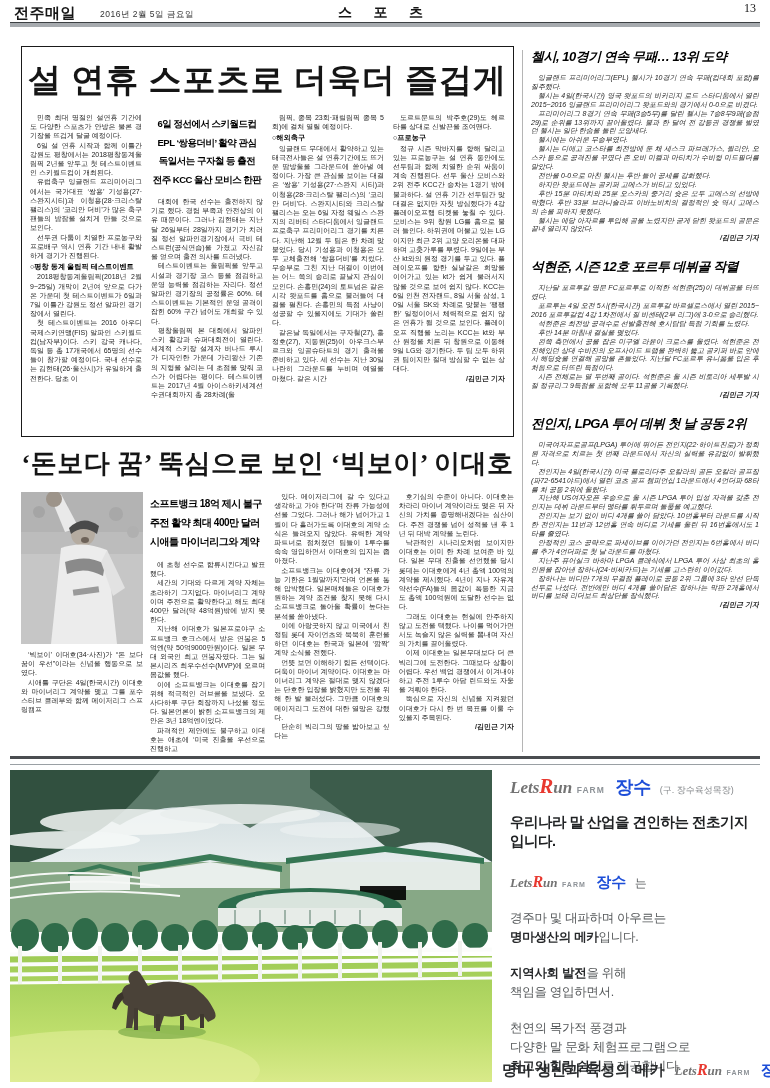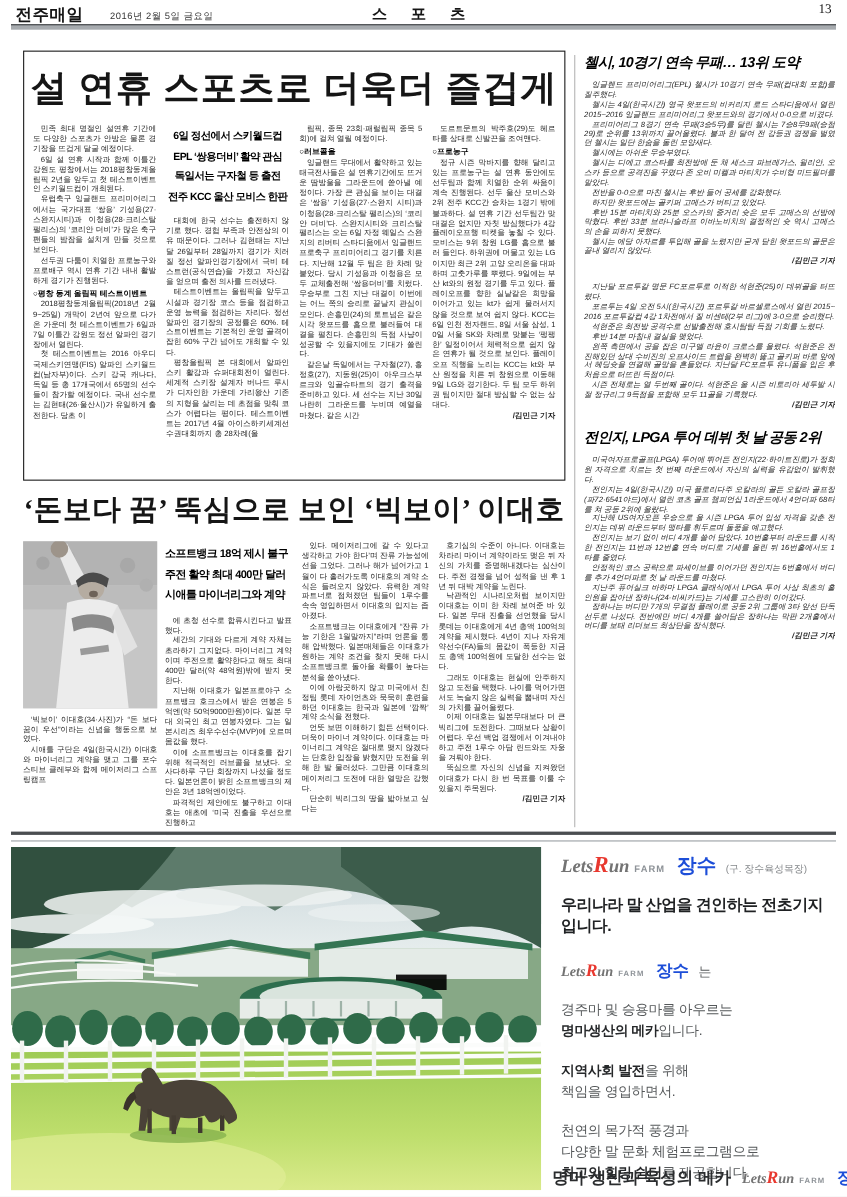--- a/index.html
+++ b/index.html
@@ -96,21 +96,21 @@
 독일서는 구자철 등 출전
 전주 KCC 울산 모비스 한판</div>
         <div>
             <div class="blk-p">대회에 한국 선수는 출전하지 않기로 했다. 경험 부족과 안전상의 이유 때문이다. 그러나 김현태는 지난달 26일부터 28일까지 경기가 치러질 정선 알파인경기장에서 극비 테스트런(공식연습)을 가졌고 자신감을 얻으며 출전 의사를 드러냈다.</div>
             <div class="blk-p">테스트이벤트는 올림픽을 앞두고 시설과 경기장 코스 등을 점검하고 운영 능력을 점검하는 자리다. 정선 알파인 경기장의 공정률은 60%. 테스트이벤트는 기본적인 운영 골격이 잡힌 60% 구간 넘어도 개최할 수 있다.</div>
             <div class="blk-p">평창올림픽 본 대회에서 알파인 스키 활강과 슈퍼대회전이 열린다. 세계적 스키장 설계자 버나드 루시가 디자인한 가운데 가리왕산 기존의 지형을 살리는 데 초점을 맞춰 코스가 어렵다는 평이다. 테스트이벤트는 2017년 4월 아이스하키세계선수권대회까지 총 28차례(올</div>
           </div>
       </div>
       <div class="mcol">
           <div class="blk-p">림픽, 종목 23회·패럴림픽 종목 5회)에 걸쳐 열릴 예정이다.</div>
-          <div class="blk-h">○러브콜을</div>
+          <div class="blk-h">○해외축구</div>
           <div class="blk-p">잉글랜드 무대에서 활약하고 있는 태극전사들은 설 연휴기간에도 뜨거운 땀방울을 그라운드에 쏟아낼 예정이다. 가장 큰 관심을 보이는 대결은 ‘쌍용’ 기성용(27·스완지 시티)과 이청용(28·크리스탈 팰리스)의 ‘코리안 더비’다. 스완지시티와 크리스탈 팰리스는 오는 6일 자정 웨일스 스완지의 리버티 스타디움에서 잉글랜드 프로축구 프리미어리그 경기를 치른다. 지난해 12월 두 팀은 한 차례 맞붙었다. 당시 기성용과 이청용은 모두 교체출전해 ‘쌍용더비’를 치렀다. 무승부로 그친 지난 대결이 이번에는 어느 쪽의 승리로 끝날지 관심이 모인다. 손흥민(24)의 토트넘은 같은 시각 왓포드를 홈으로 불러들여 대결을 펼친다. 손흥민의 득점 사냥이 성공할 수 있을지에도 기대가 쏠린다.</div>
           <div class="blk-p">같은날 독일에서는 구자철(27), 홍정호(27), 지동원(25)이 아우크스부르크와 잉골슈타트의 경기 출격을 준비하고 있다. 세 선수는 지난 30일 나란히 그라운드를 누비며 예열을 마쳤다. 같은 시간</div>
         </div>
       <div class="mcol">
           <div class="blk-p">도르트문트의 박주호(29)도 헤르타를 상대로 신발끈을 조여맨다.</div>
           <div class="blk-h">○프로농구</div>
           <div class="blk-p">정규 시즌 막바지를 향해 달리고 있는 프로농구는 설 연휴 동안에도 선두팀과 함께 치열한 순위 싸움이 계속 진행된다. 선두 울산 모비스와 2위 전주 KCC간 승차는 1경기 밖에 불과하다. 설 연휴 기간 선두팀간 맞대결은 없지만 자칫 방심했다가 4강 플레이오프행 티켓을 놓칠 수 있다. 모비스는 9위 창원 LG를 홈으로 불러 들인다. 하위권에 머물고 있는 LG이지만 최근 2위 고양 오리온을 대파하며 고춧가루를 뿌렸다. 9일에는 부산 kt와의 원정 경기를 두고 있다. 플레이오프를 향한 실낱같은 희망을 이어가고 있는 kt가 쉽게 물러서지 않을 것으로 보여 쉽지 않다. KCC는 6일 인천 전자랜드, 8일 서울 삼성, 10일 서울 SK와 차례로 맞붙는 ‘팽팽한’ 일정이어서 체력적으로 쉽지 않은 연휴가 될 것으로 보인다. 플레이오프 직행을 노리는 KCC는 kt와 부산 원정을 치른 뒤 창원으로 이동해 9일 LG와 경기한다. 두 팀 모두 하위권 팀이지만 절대 방심할 수 없는 상대다.</div>
           <div class="blk-by">/김민근 기자</div>
         </div>
     </div>
@@ -128,20 +128,21 @@
           <div class="blk-p">첼시에는 아쉬운 무승부였다.</div>
           <div class="blk-p">첼시는 디에고 코스타를 최전방에 둔 채 세스크 파브레가스, 윌리안, 오스카 등으로 공격진을 꾸몄다 존 오비 미켈과 마티치가 수비형 미드필더를 맡았다.</div>
           <div class="blk-p">전반을 0-0으로 마친 첼시는 후반 들어 공세를 강화했다.</div>
           <div class="blk-p">하지만 왓포드에는 골키퍼 고메스가 버티고 있었다.</div>
           <div class="blk-p">후반 15분 마티치와 25분 오스카의 중거리 슛은 모두 고메스의 선방에 막혔다. 후반 33분 브라니슬라프 이바노비치의 결정적인 슛 역시 고메스의 손을 피하지 못했다.</div>
           <div class="blk-p">첼시는 에당 아자르를 투입해 골을 노렸지만 굳게 닫힌 왓포드의 골문은 끝내 열리지 않았다.</div>
           <div class="blk-by">/김민근 기자</div>
         </div>
     </div>
     <div class="r-art">
+      <div class="r-head">석현준, 시즌 12호 포르투 데뷔골 작렬</div>
       <div class="r-body">
           <div class="blk-p">지난달 포르투갈 명문 FC포르투로 이적한 석현준(25)이 데뷔골을 터뜨렸다.</div>
           <div class="blk-p">포르투는 4일 오전 5시(한국시간) 포르투갈 바르셀로스에서 열린 2015~2016 포르투갈컵 4강 1차전에서 질 비센테(2부 리그)에 3-0으로 승리했다.</div>
           <div class="blk-p">석현준은 최전방 공격수로 선발출전해 호시탐탐 득점 기회를 노렸다.</div>
           <div class="blk-p">후반 14분 마침내 결실을 맺었다.</div>
           <div class="blk-p">왼쪽 측면에서 공을 잡은 미구엘 라윤이 크로스를 올렸다. 석현준은 전진해있던 상대 수비진의 오프사이드 트랩을 완벽히 뚫고 골키퍼 바로 앞에서 헤딩슛을 연결해 골망을 흔들었다. 지난달 FC포르투 유니폼을 입은 후 처음으로 터뜨린 득점이다.</div>
           <div class="blk-p">시즌 전체로는 열 두번째 골이다. 석현준은 올 시즌 비토리아 세투발 시절 정규리그 9득점을 포함해 모두 11골을 기록했다.</div>
           <div class="blk-by">/김민근 기자</div>
         </div>
     </div>
@@ -349,21 +350,21 @@
       <div class="ad-headline">우리나라 말 산업을 견인하는 전초기지입니다.</div>
 
       <div class="ad-intro logo-row logo-small">
         <span class="logo-lets">Lets</span><span class="logo-r">R</span><span class="logo-lets">un</span>
         <span class="logo-farm">FARM</span>
         <span class="logo-name">장수</span>
         <span class="suffix">는</span>
       </div>
 
       <div class="ad-para">
-        <span>경주마 및 승용마를 아우르는</span><br>
+        <span>경주마 및 대파하며 아우르는</span><br>
         <b>명마생산의 메카</b><span>입니다.</span>
       </div>
 
       <div class="ad-para">
         <b>지역사회 발전</b><span>을 위해</span><br>
         <span>책임을 영입하면서.</span>
       </div>
 
       <div class="ad-para">
         <span>천연의 목가적 풍경과</span><br>

